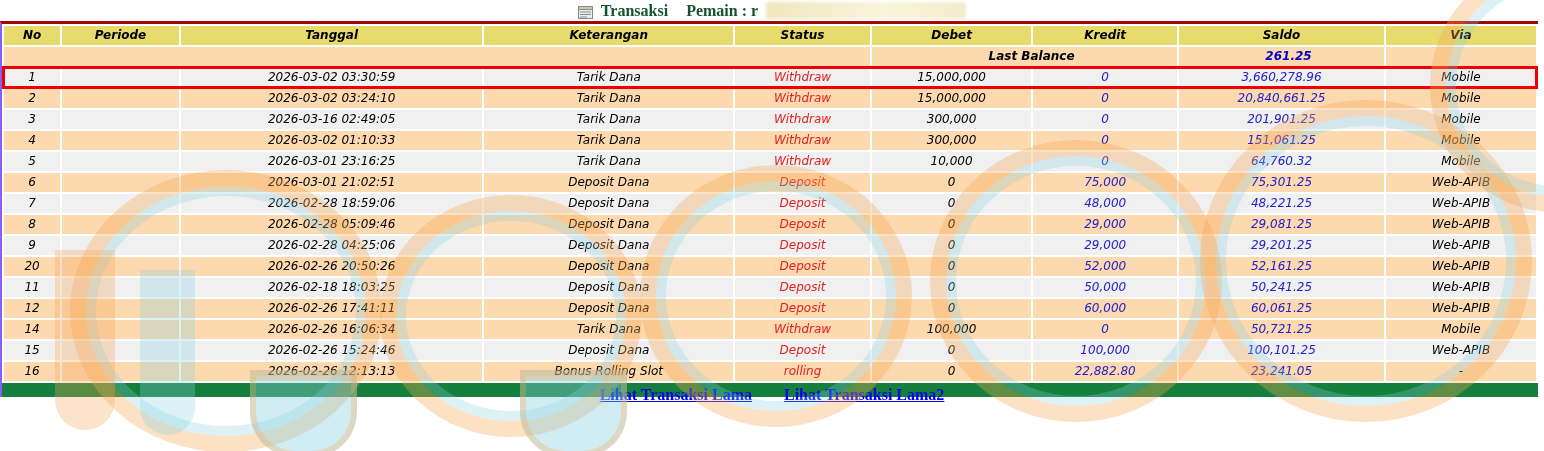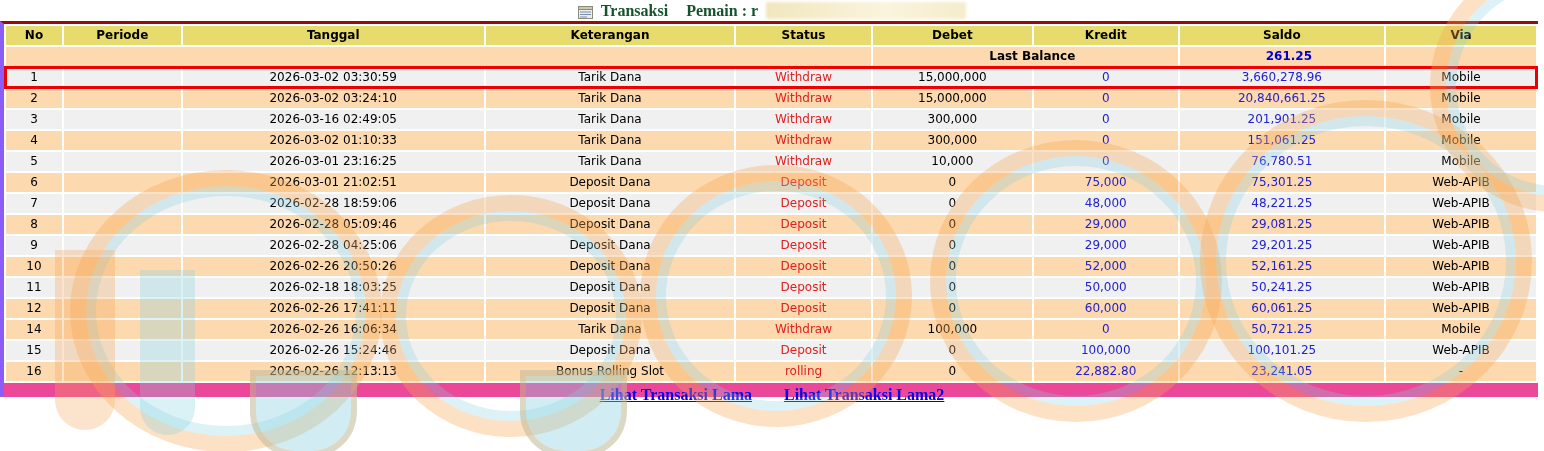--- a/index.html
+++ b/index.html
@@ -17,22 +17,22 @@
   .report-icon{display:inline-block;width:15px;height:13px;position:relative;top:1px;}
   .redacted{
     width:200px;height:17px;border-radius:2px;
     background:linear-gradient(90deg,#F0E6BE,#FAF4DC 60%,#F4ECCB);
     filter:blur(1.5px);
   }
   
   .table-frame{
     width:1538px;box-sizing:border-box;
     border-top:3px solid #A00808;
-    border-left:4px solid #8b5cf6;
-    padding-bottom:14px;background:#ec4899;
+    border-left:2px solid #8b5cf6;
+    padding-bottom:14px;background:#15803d;font-style:italic;
   }
   table{
     width:100%;table-layout:fixed;
     border-collapse:separate;border-spacing:2px;background:#fff;
   }
   th,td{
     height:19px;line-height:19px;padding:0 3px;
     font-size:12px;text-align:center;vertical-align:middle;
     overflow:hidden;white-space:nowrap;color:#000;
   }
@@ -158,21 +158,21 @@
             <td class="via">Mobile</td>
           </tr>
           <tr class="odd">
             <td class="no">5</td>
             <td class="periode"></td>
             <td class="tanggal">2026-03-01 23:16:25</td>
             <td class="keterangan">Tarik Dana</td>
             <td class="status">Withdraw</td>
             <td class="debet">10,000</td>
             <td class="kredit">0</td>
-            <td class="saldo">76,780.51</td>
+            <td class="saldo">64,760.32</td>
             <td class="via">Mobile</td>
           </tr>
           <tr class="even">
             <td class="no">6</td>
             <td class="periode"></td>
             <td class="tanggal">2026-03-01 21:02:51</td>
             <td class="keterangan">Deposit Dana</td>
             <td class="status">Deposit</td>
             <td class="debet">0</td>
             <td class="kredit">75,000</td>
@@ -206,21 +206,21 @@
             <td class="periode"></td>
             <td class="tanggal">2026-02-28 04:25:06</td>
             <td class="keterangan">Deposit Dana</td>
             <td class="status">Deposit</td>
             <td class="debet">0</td>
             <td class="kredit">29,000</td>
             <td class="saldo">29,201.25</td>
             <td class="via">Web-APIB</td>
           </tr>
           <tr class="even">
-            <td class="no">10</td>
+            <td class="no">20</td>
             <td class="periode"></td>
             <td class="tanggal">2026-02-26 20:50:26</td>
             <td class="keterangan">Deposit Dana</td>
             <td class="status">Deposit</td>
             <td class="debet">0</td>
             <td class="kredit">52,000</td>
             <td class="saldo">52,161.25</td>
             <td class="via">Web-APIB</td>
           </tr>
           <tr class="odd">

